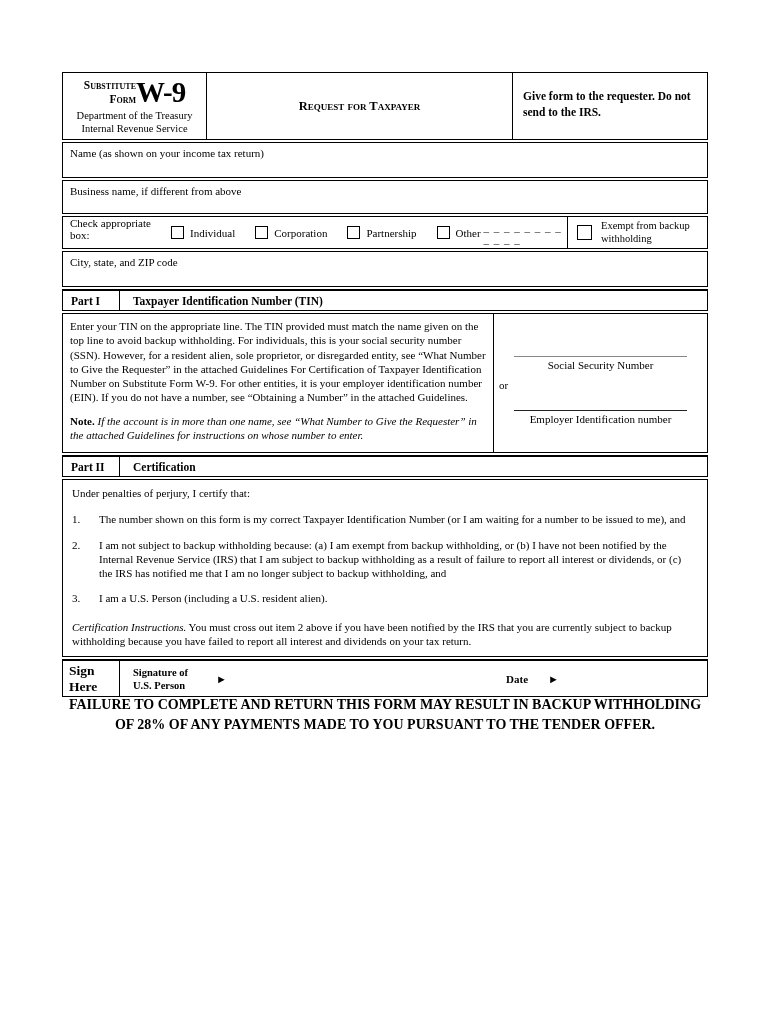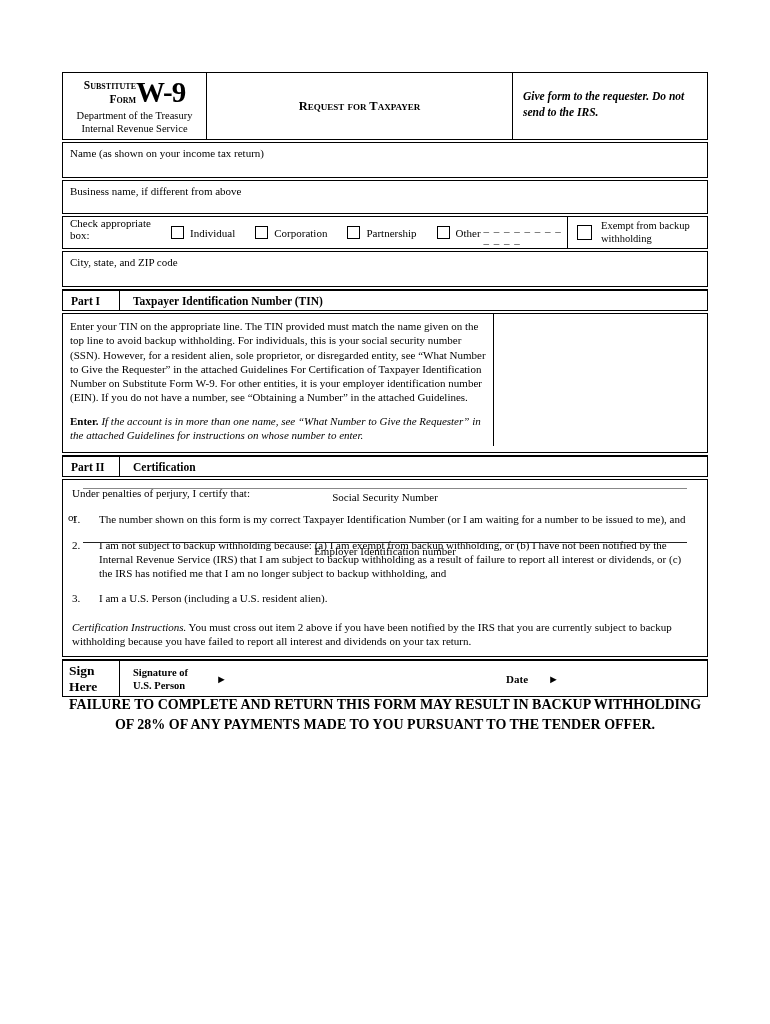--- a/index.html
+++ b/index.html
@@ -14,21 +14,21 @@
   
   .header { display:flex; height:68px; }
   .hdr-left { width:144px; border-right:1px solid #000; padding:5px 2px 0 2px; }
   .subform-row { display:flex; justify-content:center; align-items:center; }
   .sub-words { text-align:right; font-variant:small-caps; font-weight:bold; font-size:11.5px; line-height:1.15; }
   .w9 { font-size:29px; font-weight:bold; line-height:1; letter-spacing:-1px; }
   .dept { text-align:center; font-size:10.5px; line-height:1.2; margin-top:3px; }
   .hdr-center { flex:1; border-right:1px solid #000; display:flex; flex-direction:column;
     justify-content:center; align-items:center; }
   .main-title { font-variant:small-caps; font-weight:bold; font-size:12.5px; line-height:1.45; text-align:center; }
-  .hdr-right { width:194px; padding:16px 6px 0 10px; font-weight:bold; font-size:11.5px; line-height:1.35;font-style:italic; }
+  .hdr-right { width:194px; padding:16px 6px 0 10px; font-weight:bold; font-size:11.5px; line-height:1.35; }
 
   
   .field-row { padding:4px 7px; font-size:11px; }
   .row-name { height:36px; }
   .row-biz { height:34px; }
   .row-city { height:36px; }
 
   
   .check-row { height:33px; display:flex; align-items:stretch; font-size:11px; }
   .check-main { flex:1; display:flex; padding-left:7px; }
@@ -38,21 +38,21 @@
   .other-blank { letter-spacing:1px; margin-left:3px; }
   .exempt-cell { width:140px; border-left:1px solid #000; display:flex; align-items:center; padding-left:9px; font-size:10.5px; line-height:1.2; }
   .exempt-cell .cb { width:15px; height:15px; margin-right:9px; }
 
   
   .part-hdr { display:flex; height:22px; font-weight:bold; font-size:11.5px; align-items:stretch; }
   .part-label { width:57px; border-right:1px solid #000; padding:4px 0 0 8px; }
   .part-title { padding:4px 0 0 13px; }
 
   
-  .p1-body { display:flex; min-height:140px; font-size:11px;flex-direction:column; }
+  .p1-body { display:flex; min-height:140px; font-size:11px; }
   .p1-left { width:431px; border-right:1px solid #000; padding:5px 7px 4px 7px; line-height:1.3; }
   .p1-note { margin-top:9px; font-style:italic; }
   .p1-note b { font-style:normal; }
   .p1-right { flex:1; position:relative; font-size:11px; }
   .sigline { position:absolute; left:20px; right:20px; border-top:1px solid #888; }
   .sigline.dark { border-top-color:#222; }
   .ssn-line { top:42px; }
   .ein-line { top:96px; }
   .sigline-label { position:absolute; left:0; right:0; text-align:center; font-size:11px; }
   .ssn-label { top:45px; }
@@ -150,21 +150,21 @@
     </div>
 
     <div class="box heavy part-hdr">
       <div class="part-label">Part I</div>
       <div class="part-title">Taxpayer Identification Number (TIN)</div>
     </div>
 
     <div class="box p1-body">
       <div class="p1-left">
         <div>Enter your TIN on the appropriate line.  The TIN provided must match the name given on the top line to avoid backup withholding.  For individuals, this is your social security number (SSN).  However, for a resident alien, sole proprietor, or disregarded entity, see “What Number to Give the Requester” in the attached Guidelines For Certification of Taxpayer Identification Number on Substitute Form W-9.  For other entities, it is your employer identification number (EIN).  If you do not have a number, see “Obtaining a Number” in the attached Guidelines.</div>
-        <div class="p1-note"><b>Enter.</b><span>  If the account is in more than one name, see “What Number to Give the Requester” in the attached Guidelines for instructions on whose number to enter.</span></div>
+        <div class="p1-note"><b>Note.</b><span>  If the account is in more than one name, see “What Number to Give the Requester” in the attached Guidelines for instructions on whose number to enter.</span></div>
       </div>
       <div class="p1-right">
         <div class="sigline ssn-line"></div>
         <div class="sigline-label ssn-label">Social Security Number</div>
         <div class="or-label">or</div>
         <div class="sigline dark ein-line"></div>
         <div class="sigline-label ein-label">Employer Identification number</div>
       </div>
     </div>
 

